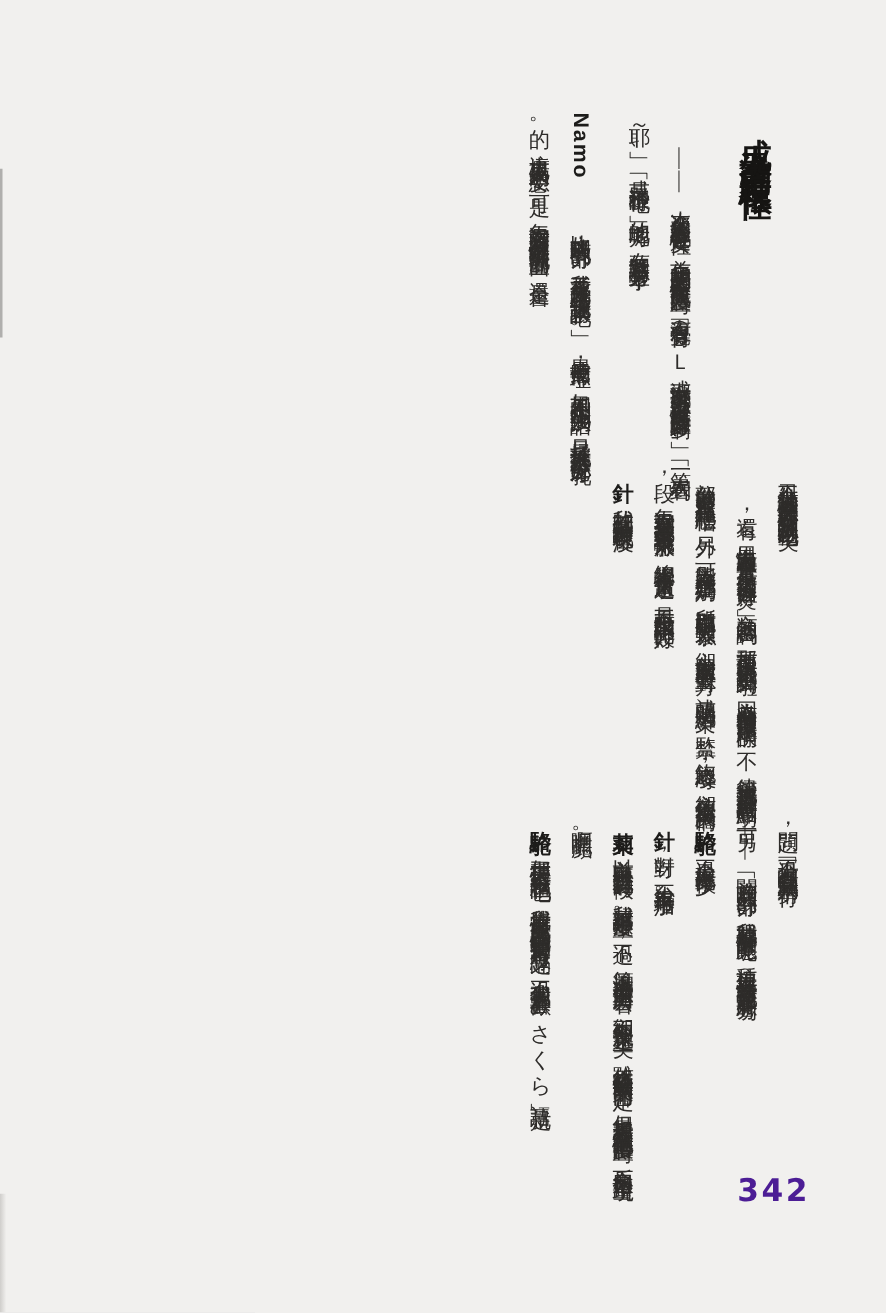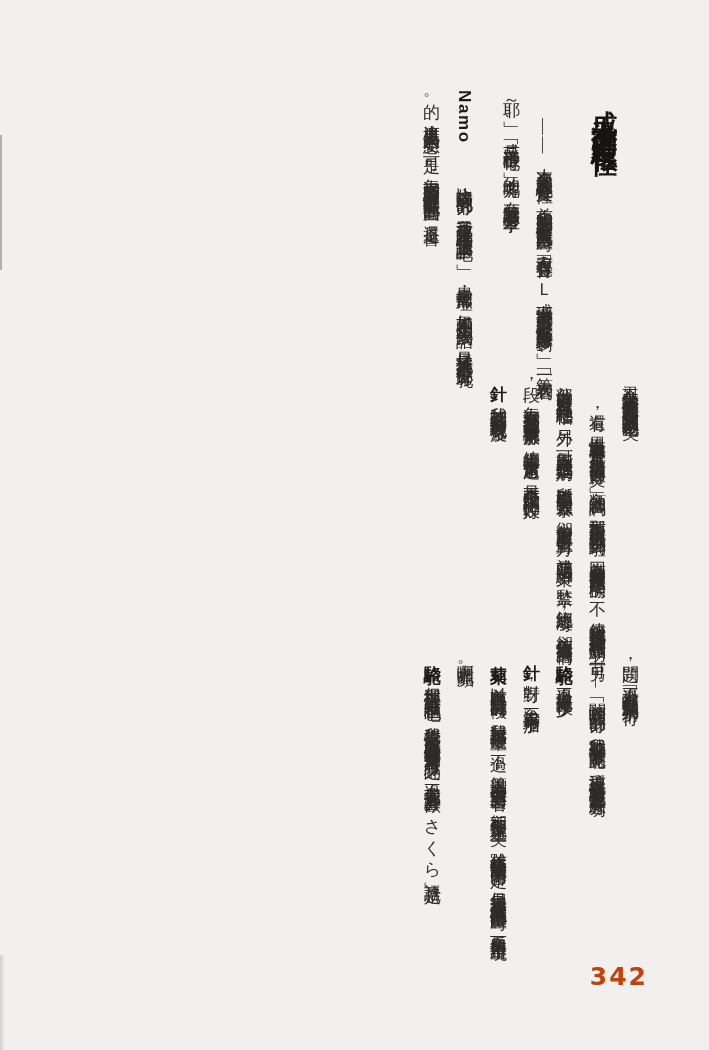--- a/index.html
+++ b/index.html
@@ -39,26 +39,26 @@
     color:#161513;
   }
   .speaker{
     font-family:"Liberation Sans","DejaVu Sans",sans-serif;
     font-weight:700;
     color:#1d1c1a;
   }
   .p-namo .speaker{margin-bottom:12px;}
   .page-number{
     position:absolute;
-    top:962px;right:61px;
+    top:938px;right:61px;
     font-family:"DejaVu Sans","Liberation Sans",sans-serif;
     font-weight:700;
     font-size:25px;
     letter-spacing:2px;
-    color:#c2410c;
+    color:#4c1d95;
   }
   .scan-artifact{position:absolute;pointer-events:none;}
   .artifact-left{left:0;top:135px;width:2px;height:135px;background:#6f6e6c;opacity:.5;}
   .artifact-corner{left:0;top:955px;width:5px;height:95px;background:linear-gradient(to right,#b9b7b4,rgba(185,183,180,0));opacity:.6;}
 </style>
 </head>
 <body>
 
 <div class="page">
 

